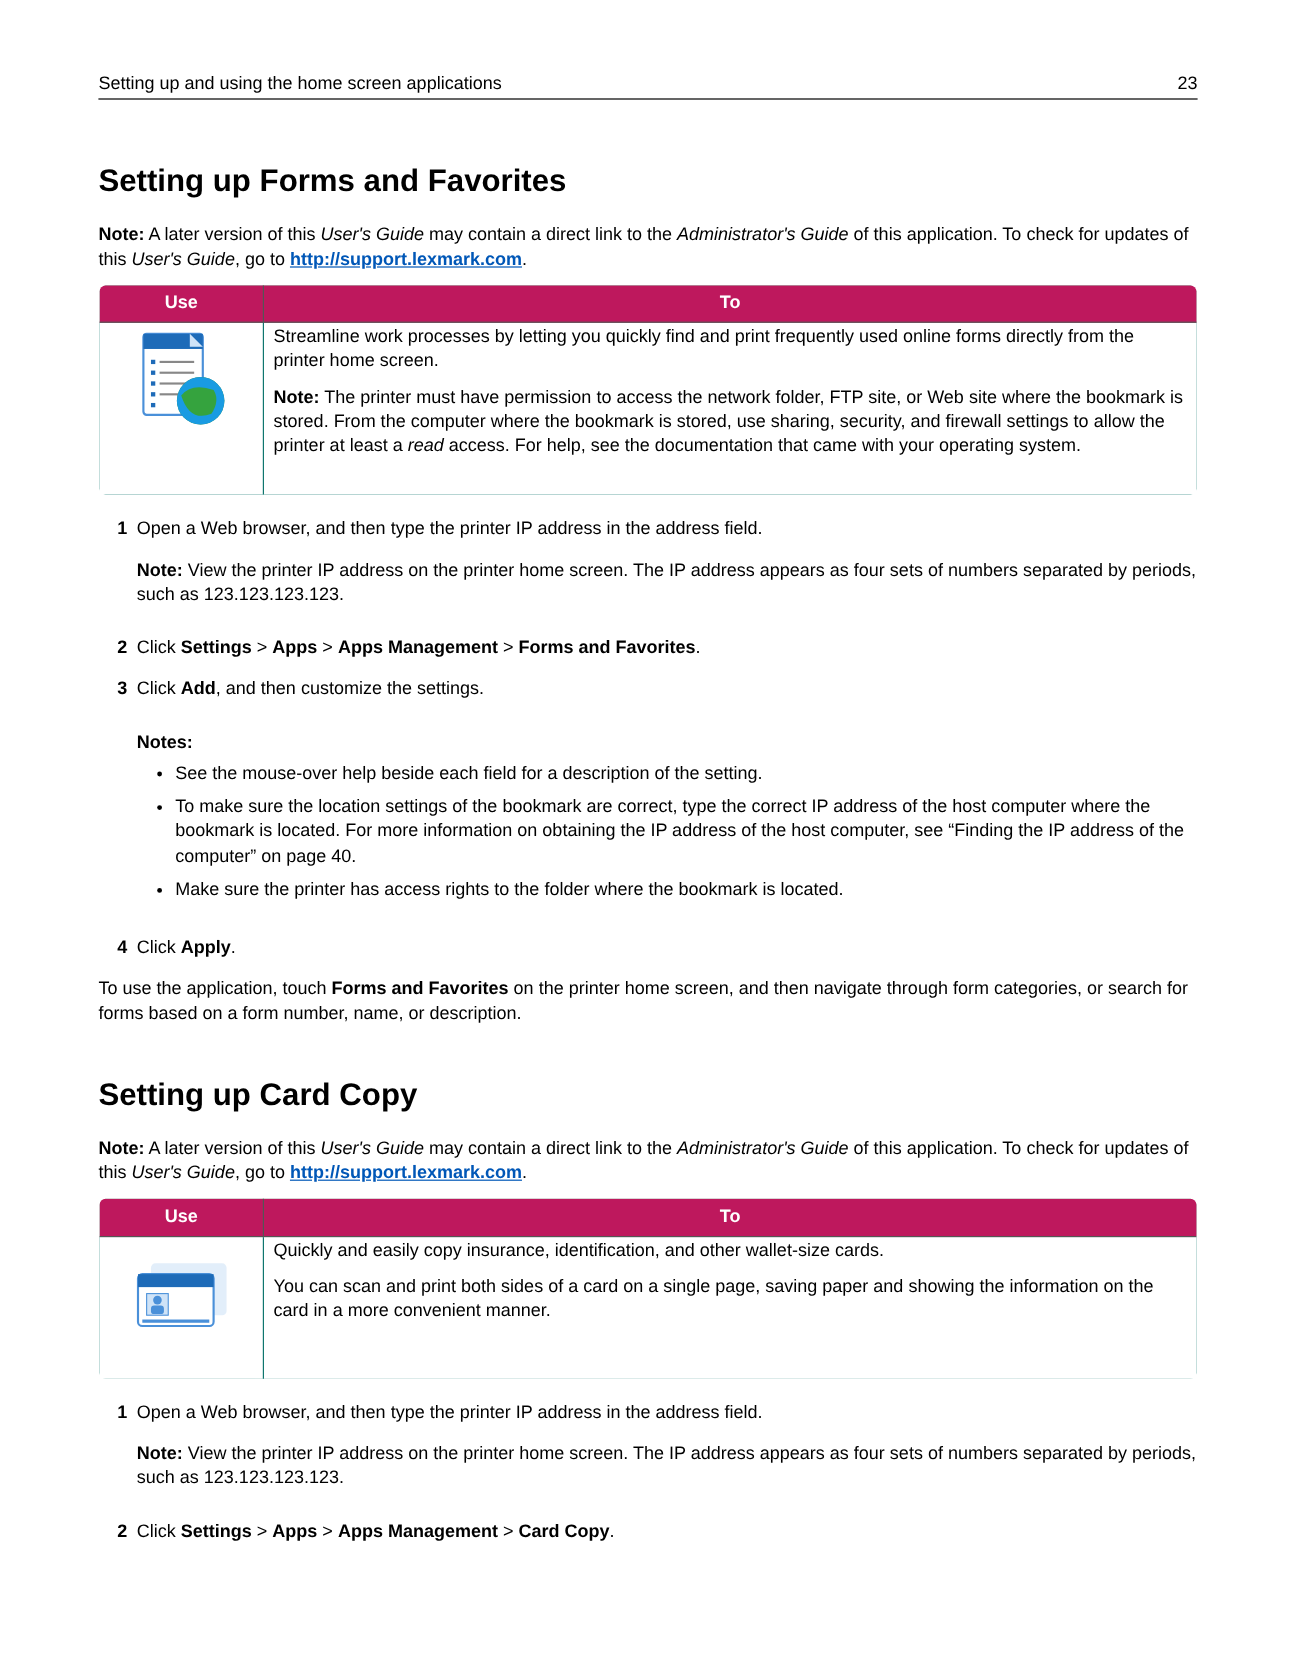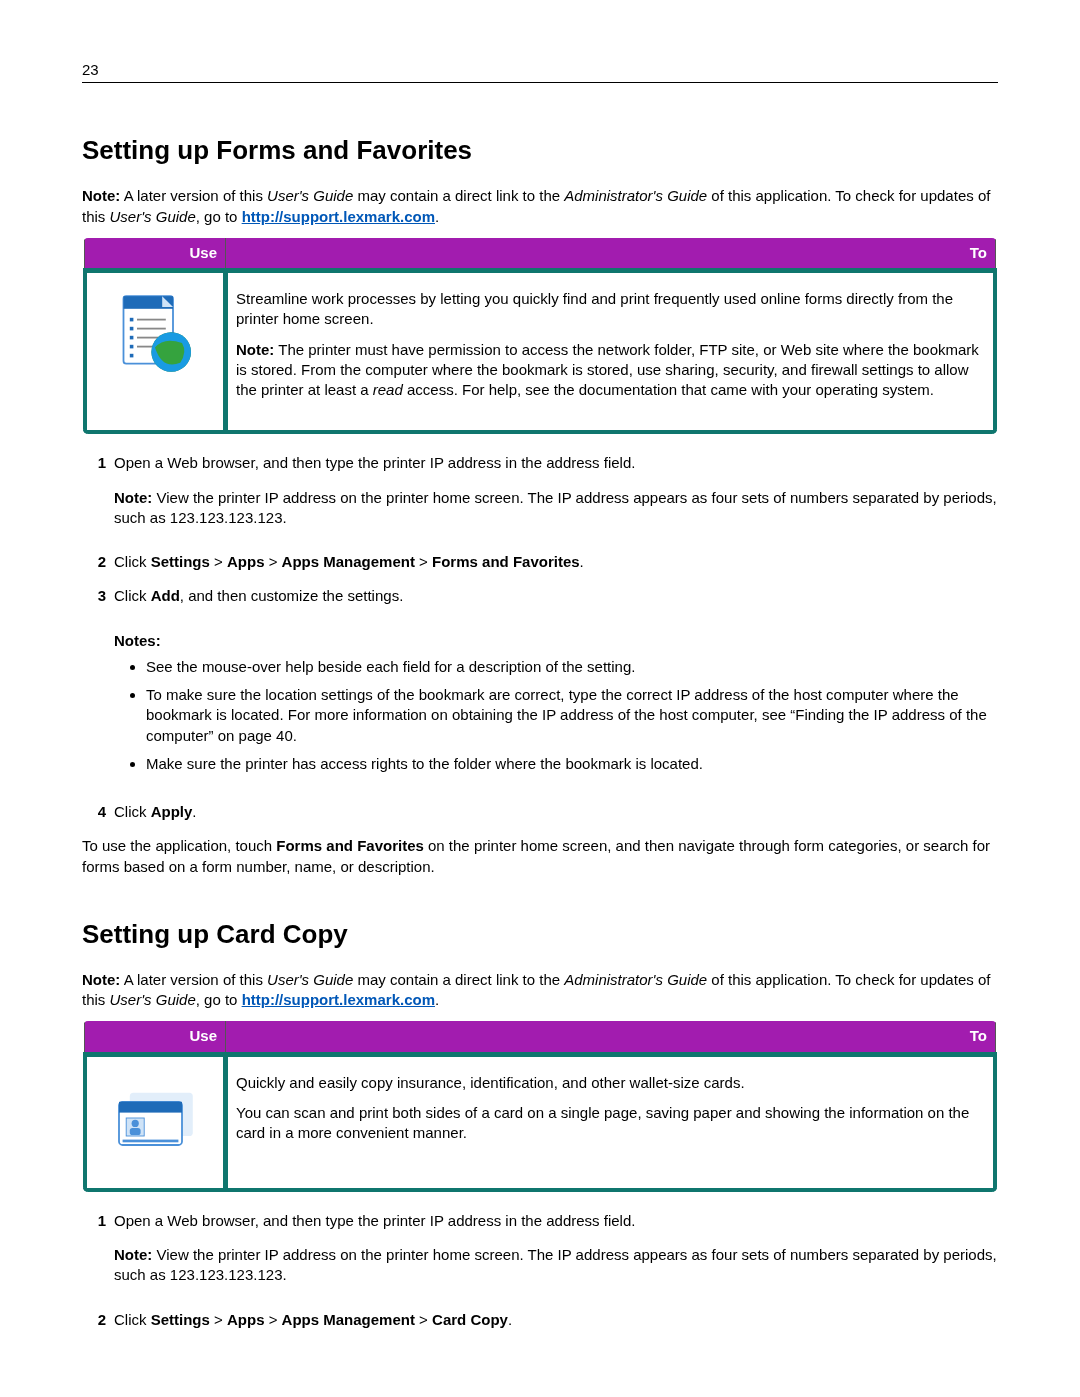--- a/index.html
+++ b/index.html
@@ -32,48 +32,49 @@
   a { color: #0057b7; text-decoration: underline; font-weight: bold; }
   table.box {
     border-collapse: collapse;
     width: 100%;
     margin: 10px 0 18px 0;
     border: 1px solid #555;
     border-radius: 6px;
     overflow: hidden;
   }
   table.box th {
-    background: #a21caf;
+    background: #be185d;
     color: #fff;
     font-weight: bold;
-    text-align: right;
+    text-align: center;
     padding: 5px 8px;
     border: 1px solid #555;
   }
   table.box td {
-    padding: 16px 8px 20px 8px;
-    border: 5px solid #0f766e;
+    padding: 2px 8px 20px 8px;
+    border: 1px solid #0f766e;
     vertical-align: top;
   }
   .icon-cell { width: 120px; text-align: center; }
   ol.steps { list-style: none; padding: 0; margin: 0; }
   ol.steps > li { display: flex; margin-bottom: 14px; }
   ol.steps .num { width: 24px; font-weight: bold; text-align: right; margin-right: 8px; flex-shrink: 0; }
   ol.steps .body { flex: 1; }
   .sub-note { margin-top: 10px; margin-left: 24px; }
   ul.bullets { list-style: disc; margin: 6px 0 14px 44px; padding: 0; }
   ul.bullets li { margin-bottom: 8px; }
   .notes-label { font-weight: bold; margin: 24px 0 6px 24px; }
   .section-gap { margin-top: 40px; }
   svg.icon { width: 90px; height: 90px; }
 </style>
 </head>
 <body>
 
 <div class="header-row">
+  <span>Setting up and using the home screen applications</span>
   <span>23</span>
 </div>
 
 <h2>Setting up Forms and Favorites</h2>
 
 <p>
   <span class="bold">Note:</span><span> A later version of this </span><span class="italic">User's Guide</span><span> may contain a direct link to the </span><span class="italic">Administrator's Guide</span><span> of this application. To check for updates of this </span><span class="italic">User's Guide</span><span>, go to </span><a href="#">http://support.lexmark.com</a><span>.</span>
 </p>
 
 <table class="box">

